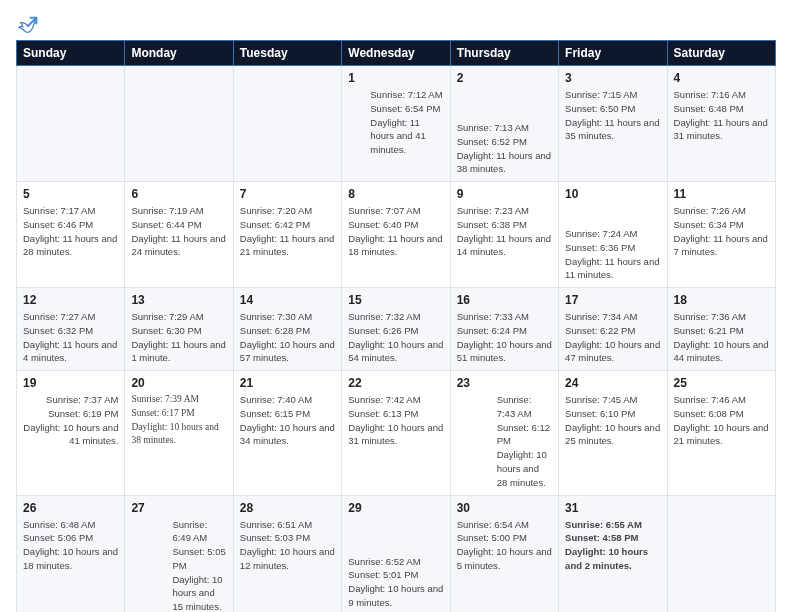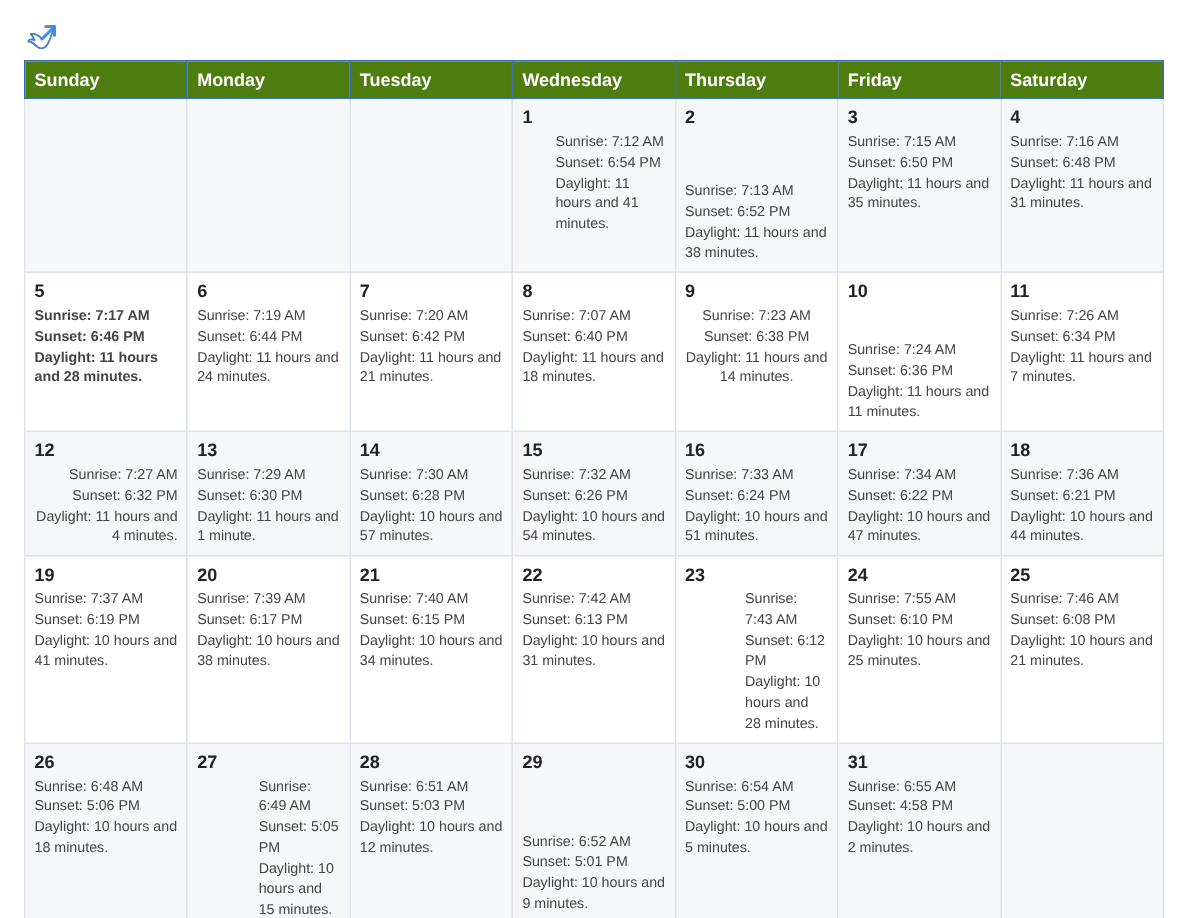--- a/index.html
+++ b/index.html
@@ -43,21 +43,21 @@
       font-size: 14px;
       color: #555;
       margin-top: 2px;
     }
     table {
       width: 100%;
       border-collapse: collapse;
       table-layout: fixed;
     }
     thead tr {
-      background-color: #4d7c0f;
+      background-color: #0f172a;
     }
     thead th {
       color: #fff;
       font-size: 12px;
       font-weight: bold;
       text-align: left;
       padding: 5px 6px;
       border: 1px solid #3a6faf;
     }
     tbody tr {
@@ -144,21 +144,21 @@
         <td>
           <div class="day-number">4</div>
           <div class="day-info" style="white-space: pre-line;">Sunrise: 7:16 AM
 Sunset: 6:48 PM
 Daylight: 11 hours and 31 minutes.</div>
         </td>
       </tr>
       <tr>
         <td>
           <div class="day-number">5</div>
-          <div class="day-info" style="white-space: pre-line; font-weight: bold;">Sunrise: 7:17 AM
+          <div class="day-info" style="white-space: pre-line;">Sunrise: 7:17 AM
 Sunset: 6:46 PM
 Daylight: 11 hours and 28 minutes.</div>
         </td>
         <td>
           <div class="day-number">6</div>
           <div class="day-info" style="white-space: pre-line;">Sunrise: 7:19 AM
 Sunset: 6:44 PM
 Daylight: 11 hours and 24 minutes.</div>
         </td>
         <td>
@@ -168,41 +168,41 @@
 Daylight: 11 hours and 21 minutes.</div>
         </td>
         <td>
           <div class="day-number">8</div>
           <div class="day-info" style="white-space: pre-line;">Sunrise: 7:07 AM
 Sunset: 6:40 PM
 Daylight: 11 hours and 18 minutes.</div>
         </td>
         <td>
           <div class="day-number">9</div>
-          <div class="day-info" style="white-space: pre-line; text-align: center;">Sunrise: 7:23 AM
+          <div class="day-info" style="white-space: pre-line;">Sunrise: 7:23 AM
 Sunset: 6:38 PM
 Daylight: 11 hours and 14 minutes.</div>
         </td>
         <td>
           <div class="day-number">10</div>
           <div class="day-info" style="white-space: pre-line; margin-top: 26px;">Sunrise: 7:24 AM
 Sunset: 6:36 PM
 Daylight: 11 hours and 11 minutes.</div>
         </td>
         <td>
           <div class="day-number">11</div>
           <div class="day-info" style="white-space: pre-line;">Sunrise: 7:26 AM
 Sunset: 6:34 PM
 Daylight: 11 hours and 7 minutes.</div>
         </td>
       </tr>
       <tr>
         <td>
           <div class="day-number">12</div>
-          <div class="day-info" style="white-space: pre-line; text-align: right;">Sunrise: 7:27 AM
+          <div class="day-info" style="white-space: pre-line;">Sunrise: 7:27 AM
 Sunset: 6:32 PM
 Daylight: 11 hours and 4 minutes.</div>
         </td>
         <td>
           <div class="day-number">13</div>
           <div class="day-info" style="white-space: pre-line;">Sunrise: 7:29 AM
 Sunset: 6:30 PM
 Daylight: 11 hours and 1 minute.</div>
         </td>
         <td>
@@ -232,27 +232,27 @@
         <td>
           <div class="day-number">18</div>
           <div class="day-info" style="white-space: pre-line;">Sunrise: 7:36 AM
 Sunset: 6:21 PM
 Daylight: 10 hours and 44 minutes.</div>
         </td>
       </tr>
       <tr>
         <td>
           <div class="day-number">19</div>
-          <div class="day-info" style="white-space: pre-line;">Sunrise: 7:37 AM
+          <div class="day-info" style="white-space: pre-line; text-align: right;">Sunrise: 7:37 AM
 Sunset: 6:19 PM
 Daylight: 10 hours and 41 minutes.</div>
         </td>
         <td>
           <div class="day-number">20</div>
-          <div class="day-info" style="white-space: pre-line;">Sunrise: 7:39 AM
+          <div class="day-info" style="white-space: pre-line; font-family: Liberation Serif, serif;">Sunrise: 7:39 AM
 Sunset: 6:17 PM
 Daylight: 10 hours and 38 minutes.</div>
         </td>
         <td>
           <div class="day-number">21</div>
           <div class="day-info" style="white-space: pre-line;">Sunrise: 7:40 AM
 Sunset: 6:15 PM
 Daylight: 10 hours and 34 minutes.</div>
         </td>
         <td>
@@ -262,21 +262,21 @@
 Daylight: 10 hours and 31 minutes.</div>
         </td>
         <td>
           <div class="day-number">23</div>
           <div class="day-info" style="white-space: pre-line; margin-left: 40px;">Sunrise: 7:43 AM
 Sunset: 6:12 PM
 Daylight: 10 hours and 28 minutes.</div>
         </td>
         <td>
           <div class="day-number">24</div>
-          <div class="day-info" style="white-space: pre-line;">Sunrise: 7:55 AM
+          <div class="day-info" style="white-space: pre-line;">Sunrise: 7:45 AM
 Sunset: 6:10 PM
 Daylight: 10 hours and 25 minutes.</div>
         </td>
         <td>
           <div class="day-number">25</div>
           <div class="day-info" style="white-space: pre-line;">Sunrise: 7:46 AM
 Sunset: 6:08 PM
 Daylight: 10 hours and 21 minutes.</div>
         </td>
       </tr>
@@ -306,20 +306,20 @@
 Daylight: 10 hours and 9 minutes.</div>
         </td>
         <td>
           <div class="day-number">30</div>
           <div class="day-info" style="white-space: pre-line;">Sunrise: 6:54 AM
 Sunset: 5:00 PM
 Daylight: 10 hours and 5 minutes.</div>
         </td>
         <td>
           <div class="day-number">31</div>
-          <div class="day-info" style="white-space: pre-line;">Sunrise: 6:55 AM
+          <div class="day-info" style="white-space: pre-line; font-weight: bold;">Sunrise: 6:55 AM
 Sunset: 4:58 PM
 Daylight: 10 hours and 2 minutes.</div>
         </td>
         <td></td>
       </tr>
     </tbody>
 </table>
 
 </body></html>

